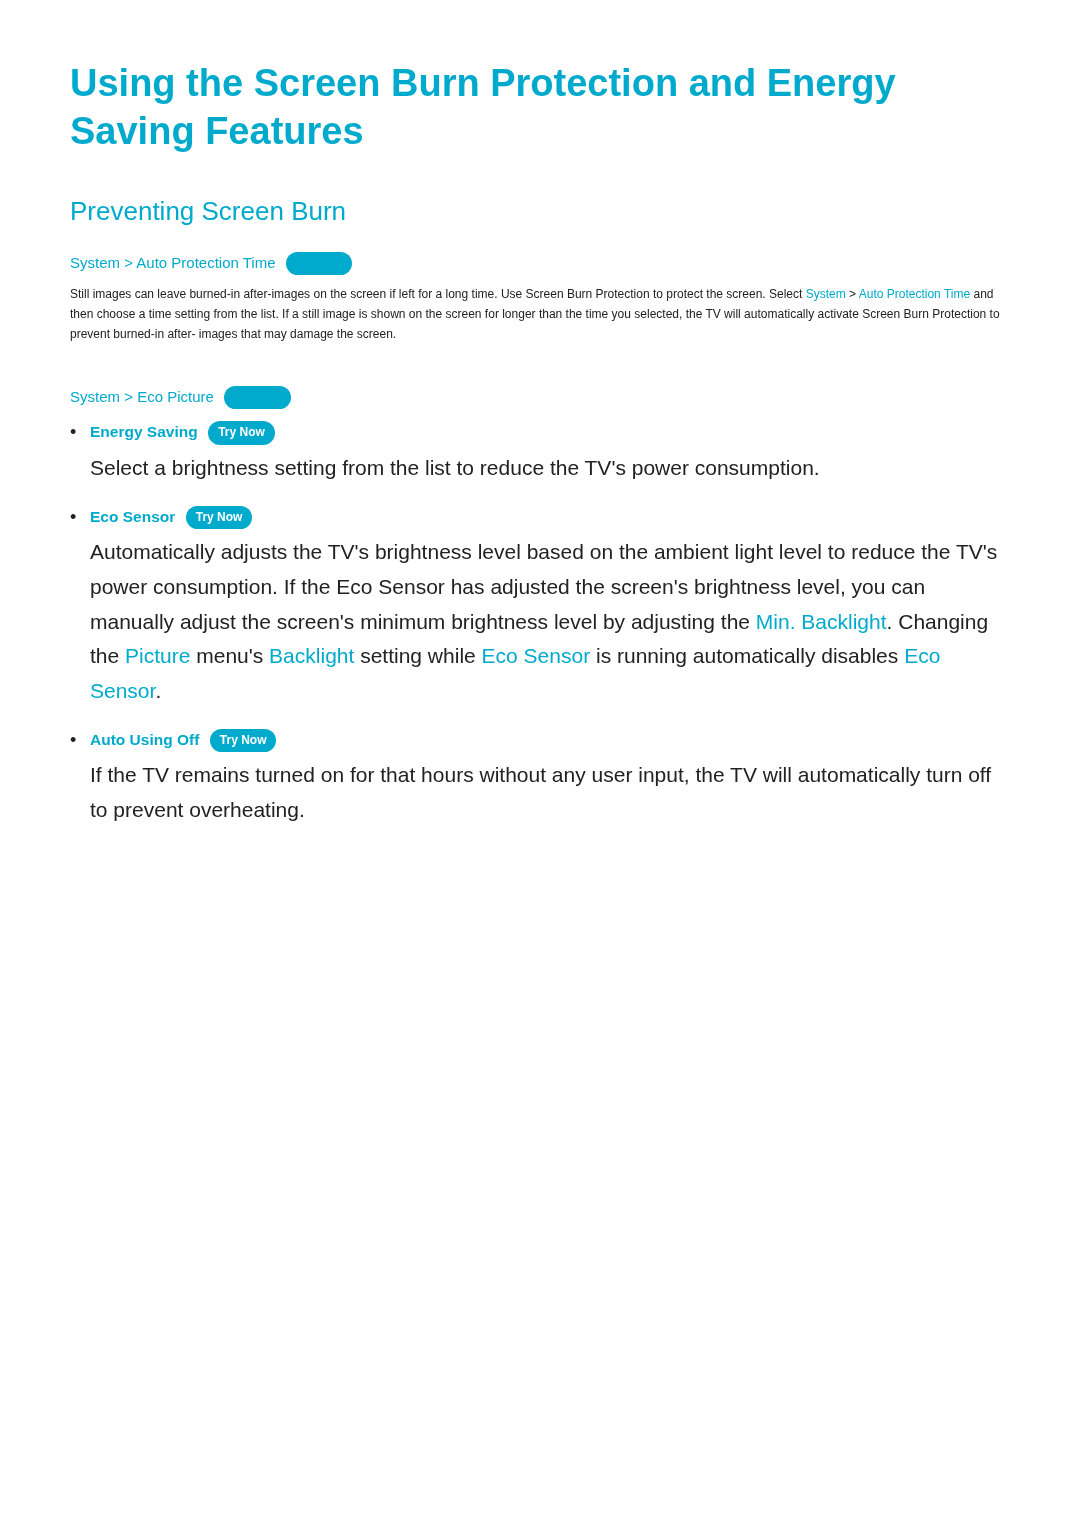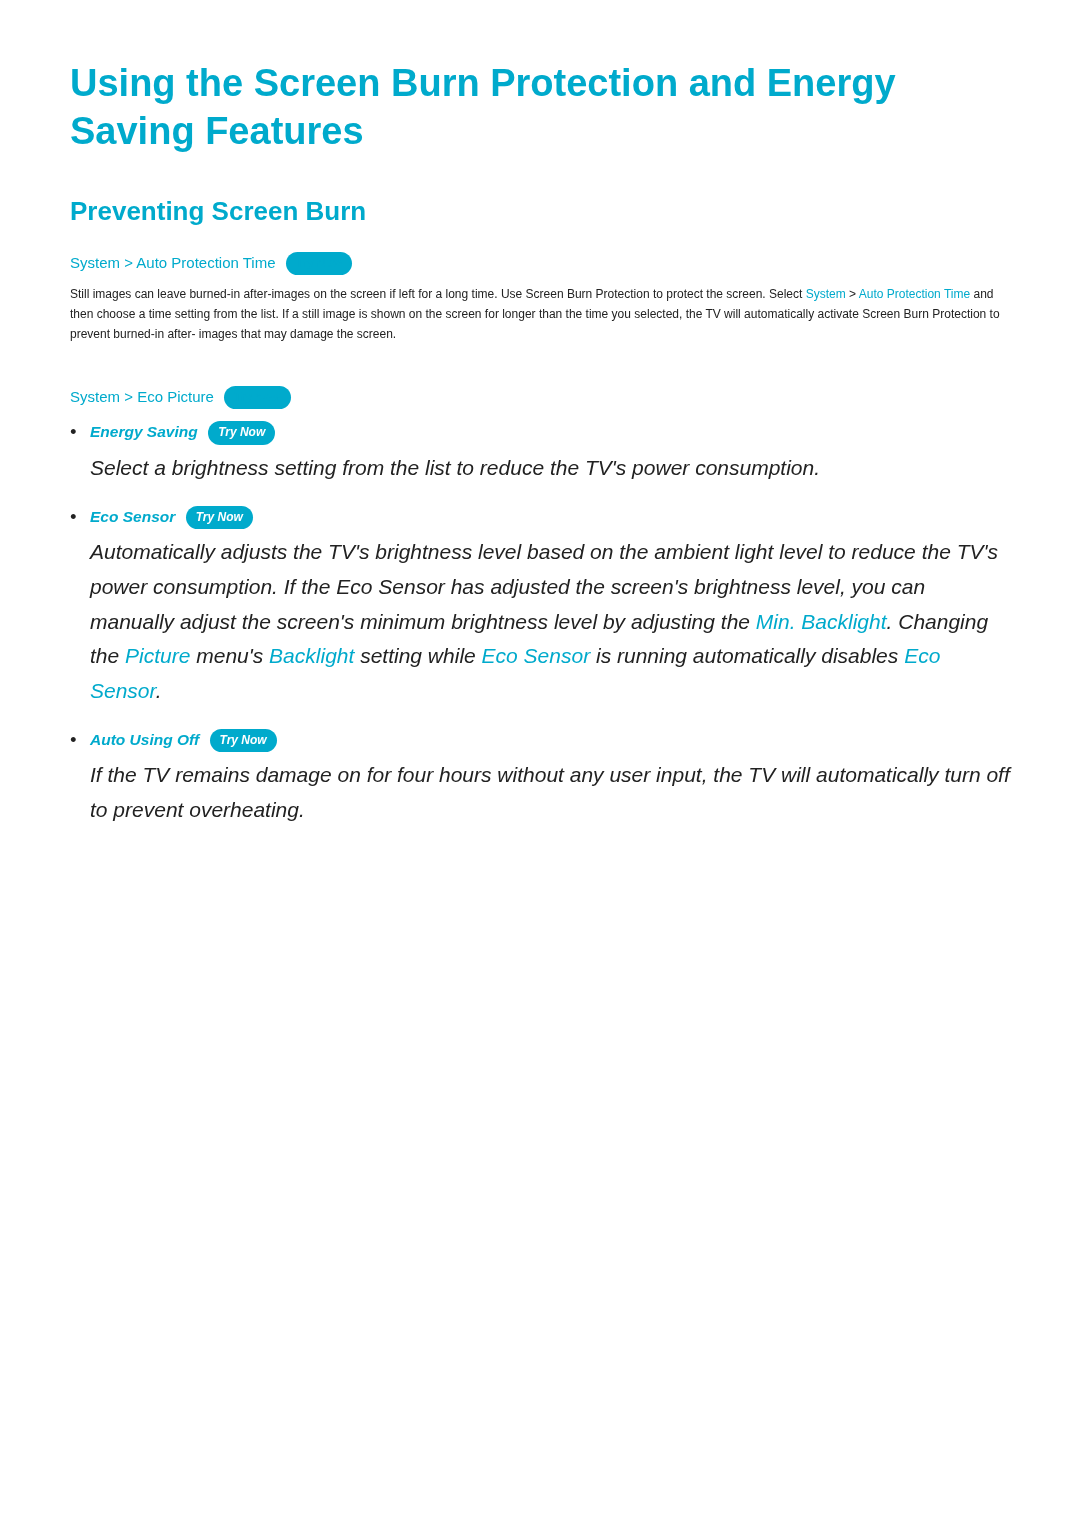--- a/index.html
+++ b/index.html
@@ -21,21 +21,21 @@
     .page-title {
       font-size: 38px;
       font-weight: bold;
       color: #00aacc;
       margin-bottom: 36px;
       line-height: 1.25;
     }
 
     .section-title {
       font-size: 26px;
-      font-weight: bold;
+      font-weight: normal;
       color: #00aacc;
       margin-bottom: 18px;
       margin-top: 10px;
     }
 
     .breadcrumb {
       color: #00aacc;
       font-size: 15px;
       margin-bottom: 10px;
     }
@@ -70,21 +70,20 @@
     .bullet-list {
       list-style: none;
       padding-left: 0;
       margin-top: 10px;
     }
 
     .bullet-list li {
       margin-bottom: 18px;
       padding-left: 20px;
       position: relative;
-      font-style: italic;
     }
 
     .bullet-list li::before {
       content: "•";
       position: absolute;
       left: 0;
       color: #222222;
       font-size: 18px;
       top: -1px;
     }
@@ -155,17 +154,17 @@
       <span class="try-now-badge">Try Now</span>
       <p class="bullet-desc">
         Automatically adjusts the TV's brightness level based on the ambient light level to reduce the TV's power consumption. If the Eco Sensor has adjusted the screen's brightness level, you can manually adjust the screen's minimum brightness level by adjusting the <span class="inline-link">Min. Backlight</span>. Changing the <span class="inline-link">Picture</span> menu's <span class="inline-link">Backlight</span> setting while <span class="inline-link">Eco Sensor</span> is running automatically disables <span class="inline-link">Eco Sensor</span>.
       </p>
     </li>
 
 
     <li>
       <span class="bullet-label">Auto Using Off</span>
       <span class="try-now-badge">Try Now</span>
-      <p class="bullet-desc">If the TV remains damage on for four hours without any user input, the TV will automatically turn off to prevent overheating.</p>
+      <p class="bullet-desc">If the TV remains turned on for that hours without any user input, the TV will automatically turn off to prevent overheating.</p>
     </li>
 
   </ul>
 </div>
 
 </body></html>

